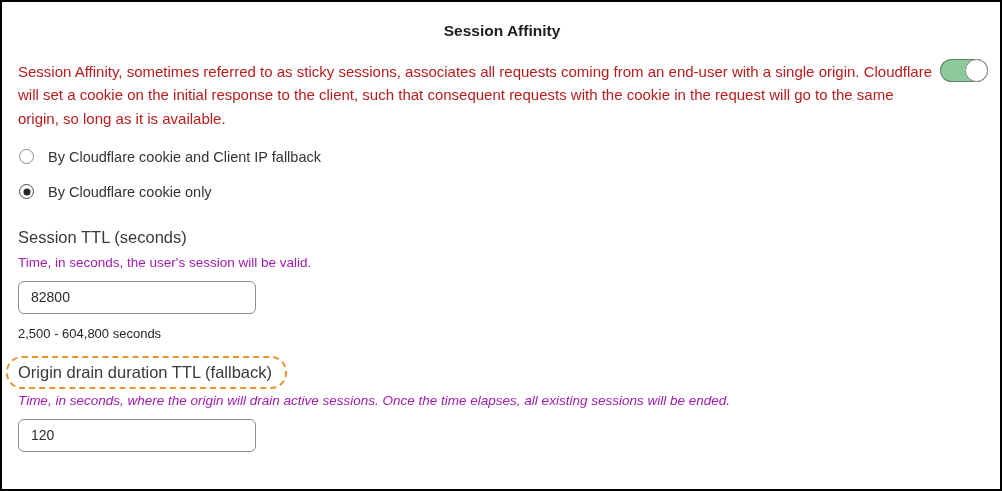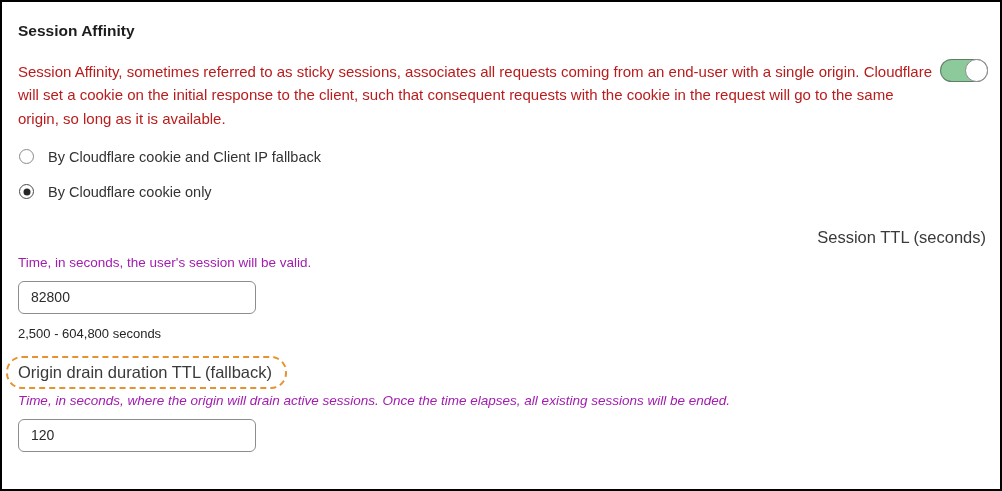--- a/index.html
+++ b/index.html
@@ -18,20 +18,21 @@
     padding: 20px 14px 0 16px;
     position: relative;
     height: 100%;
   }
   .panel-title {
     margin: 0;
     font-size: 15.5px;
     line-height: 18px;
     font-weight: 700;
     color: #1d1d1d;
+    text-align: center;
   }
   .panel-desc {
     margin: 20px 0 0 0;
     font-size: 15px;
     line-height: 23.3px;
     color: #b91c1c;
     max-width: 916px;
   }
   
   .toggle {
@@ -123,21 +124,21 @@
   .annotated-heading-wrap {
     display: inline-block;
     margin-top: 15px;
     margin-left: -12px;
     border: 2px dashed var(--annotation-orange, #E8922F);
     border-radius: 16px;
     padding: 4px 13px 5px 10px;
   }
   .annotated-heading-wrap .field-heading { margin: 0; }
   .section-block { margin-top: 0; }
-  .mt-ttl { margin-top: 27px; text-align: right; }
+  .mt-ttl { margin-top: 27px; }
 </style>
 </head>
 <body>
 
 <div class="content">
 
   <h2 class="panel-title">Session Affinity</h2>
 
   <div class="toggle">
     <div class="knob"></div>

